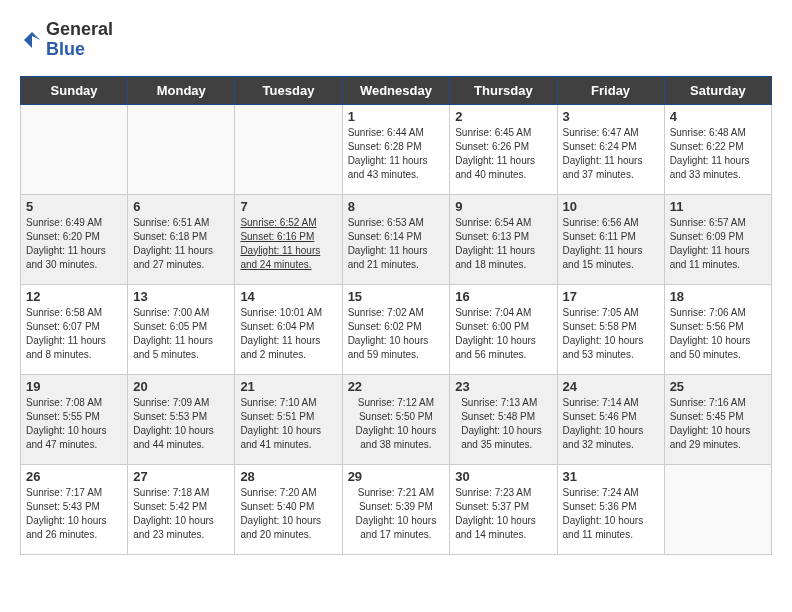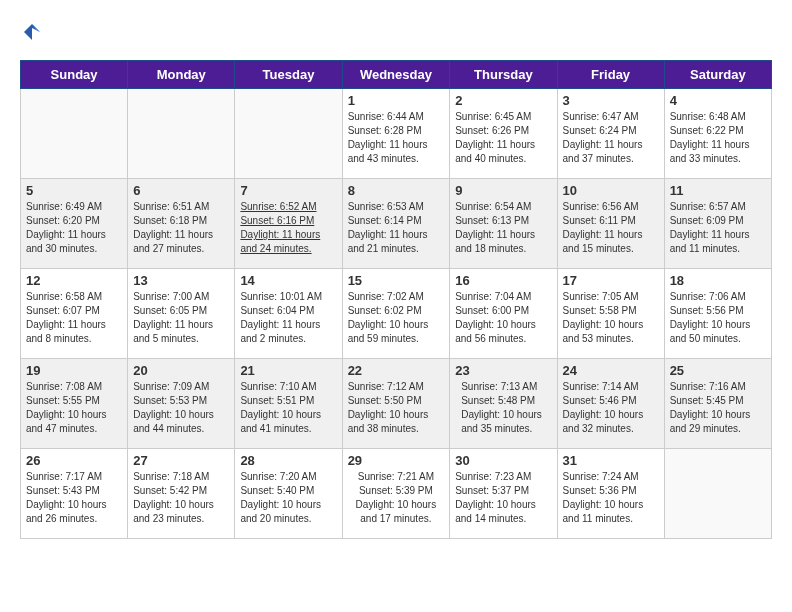--- a/index.html
+++ b/index.html
@@ -51,21 +51,21 @@
     .location {
       font-size: 15px;
       color: #333;
     }
     .calendar {
       width: 100%;
       border-collapse: collapse;
       border: 1px solid #ccc;
     }
     .calendar th {
-      background-color: #4c1d95;
+      background-color: #404040;
       color: #fff;
       font-size: 13px;
       font-weight: bold;
       padding: 6px 4px;
       text-align: center;
       border: 1px solid #1e4a8c;
     }
     .calendar td {
       width: 108px;
       vertical-align: top;
@@ -98,20 +98,24 @@
   </style>
 </head>
 <body>
 
 <div class="header">
   <div class="logo">
     <svg class="logo-icon" viewBox="0 0 30 30">
       <path d="M15 5 L25 15 L15 10 L15 25 L5 15 Z" fill="#2a5caa"></path>
       <path d="M15 5 L25 15 L20 12 L15 5" fill="#4a90d9"></path>
     </svg>
+    <div class="logo-text">
+      <span class="logo-general">General</span>
+      <span class="logo-blue">Blue</span>
+    </div>
   </div>
   <div class="title-block">
   </div>
 </div>
 
 <table class="calendar">
   <thead>
     <tr>
     <th>Sunday</th>
         <th>Monday</th>
@@ -275,21 +279,21 @@
         </td>
         <td>
           <div class="day-number">21</div>
           <div class="day-info" style="white-space: pre-line;">Sunrise: 7:10 AM
 Sunset: 5:51 PM
 Daylight: 10 hours
 and 41 minutes.</div>
         </td>
         <td>
           <div class="day-number">22</div>
-          <div class="day-info" style="white-space: pre-line;">Sunrise: 7:12 AM
+          <div class="day-info" style="white-space: pre-line; text-align: center;">Sunrise: 7:12 AM
 Sunset: 5:50 PM
 Daylight: 10 hours
 and 38 minutes.</div>
         </td>
         <td>
           <div class="day-number">23</div>
           <div class="day-info" style="white-space: pre-line; margin-left: 6px;">Sunrise: 7:13 AM
 Sunset: 5:48 PM
 Daylight: 10 hours
 and 35 minutes.</div>

